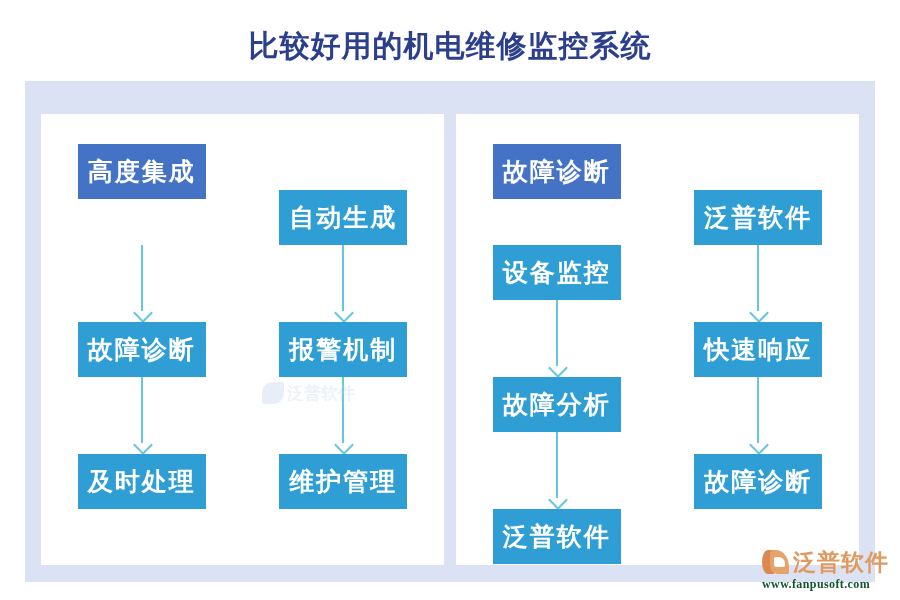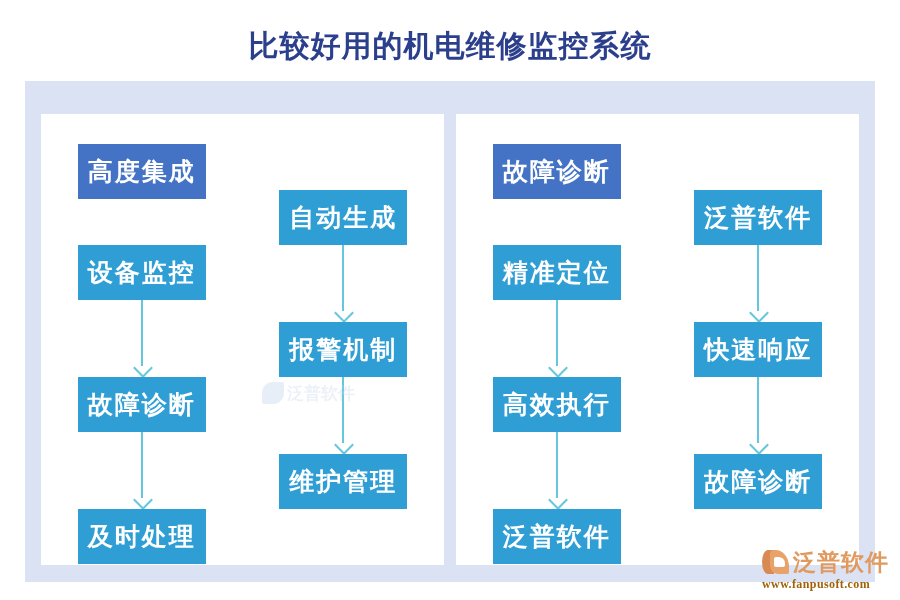--- a/index.html
+++ b/index.html
@@ -210,38 +210,37 @@
     font-weight: bold;
     color: #e09a5f;
     letter-spacing: 1px;
     white-space: nowrap;
   }
   .brand-logo .logo-url {
     margin-top: 1px;
     font-family: "Liberation Serif", "DejaVu Serif", serif;
     font-size: 12px;
     font-weight: bold;
-    color: #a16207;
+    color: #14532d;
     letter-spacing: 0.4px;
     white-space: nowrap;
   }
 </style>
 </head>
 <body>
 
 <div class="page-title">比较好用的机电维修监控系统</div>
 
 <div class="diagram-frame">
 
   <div class="panel-group">
 
     <div class="flow-column">
       <div class="flow-box head">高度集成</div>
       <div class="connector-blank"></div>
-      <div class="flow-box step">设备监控</div>
       <div class="connector-arrow">
         <div class="stem"></div>
         <div class="head-v"></div>
       </div>
       <div class="flow-box step">故障诊断</div>
       <div class="connector-arrow">
         <div class="stem"></div>
         <div class="head-v"></div>
       </div>
       <div class="flow-box step">及时处理</div>
@@ -264,26 +263,26 @@
 
   </div>
 
   <div class="panel-gap"></div>
 
   <div class="panel-group">
 
     <div class="flow-column">
       <div class="flow-box head">故障诊断</div>
       <div class="connector-blank"></div>
-      <div class="flow-box step">精准定位</div>
-      <div class="connector-arrow">
-        <div class="stem"></div>
-        <div class="head-v"></div>
-      </div>
-      <div class="flow-box step">高效执行</div>
+      <div class="flow-box step">设备监控</div>
+      <div class="connector-arrow">
+        <div class="stem"></div>
+        <div class="head-v"></div>
+      </div>
+      <div class="flow-box step">故障分析</div>
       <div class="connector-arrow">
         <div class="stem"></div>
         <div class="head-v"></div>
       </div>
       <div class="flow-box step">泛普软件</div>
     </div>
 
     <div class="flow-column">
       <div class="connector-blank"></div>
       <div class="flow-box step">泛普软件</div>

